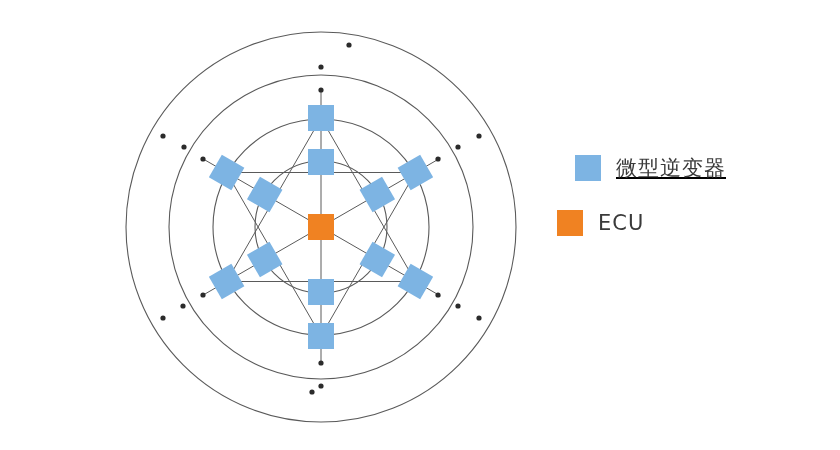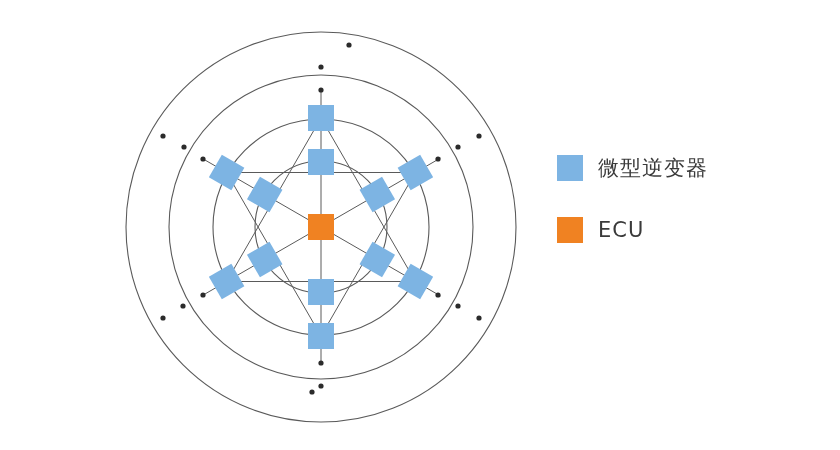--- a/index.html
+++ b/index.html
@@ -60,20 +60,20 @@
       <rect x="308" y="279" width="26" height="26" fill="#7db4e3" transform="rotate(180 321 292)"></rect>
       <rect x="308" y="323" width="26" height="26" fill="#7db4e3" transform="rotate(180 321 336)"></rect>
       <rect x="251.70834875401147" y="246.5" width="26" height="26" fill="#7db4e3" transform="rotate(240 264.70834875401147 259.5)"></rect>
       <rect x="213.60323098749618" y="268.5" width="26" height="26" fill="#7db4e3" transform="rotate(240 226.60323098749618 281.5)"></rect>
       <rect x="251.70834875401147" y="181.5" width="26" height="26" fill="#7db4e3" transform="rotate(300 264.70834875401147 194.5)"></rect>
       <rect x="213.6032309874962" y="159.5" width="26" height="26" fill="#7db4e3" transform="rotate(300 226.6032309874962 172.5)"></rect>
       <rect x="308" y="214" width="26" height="26" fill="#f08222" transform="rotate(0 321 227)"></rect>
     </g>
 </svg>
 
-<div class="legend-item" style="left:557px; top:154px;">
+<div class="legend-item" style="left:575px; top:154px;text-decoration:underline;">
   <span class="swatch" style="background:#7db4e3;"></span>
   <span class="legend-label">微型逆变器</span>
 </div>
-<div class="legend-item" style="left:557px; top:217px;">
+<div class="legend-item" style="left:557px; top:210px;">
   <span class="swatch" style="background:#f08222;"></span>
   <span class="legend-label">ECU</span>
 </div>
 
 </body></html>

